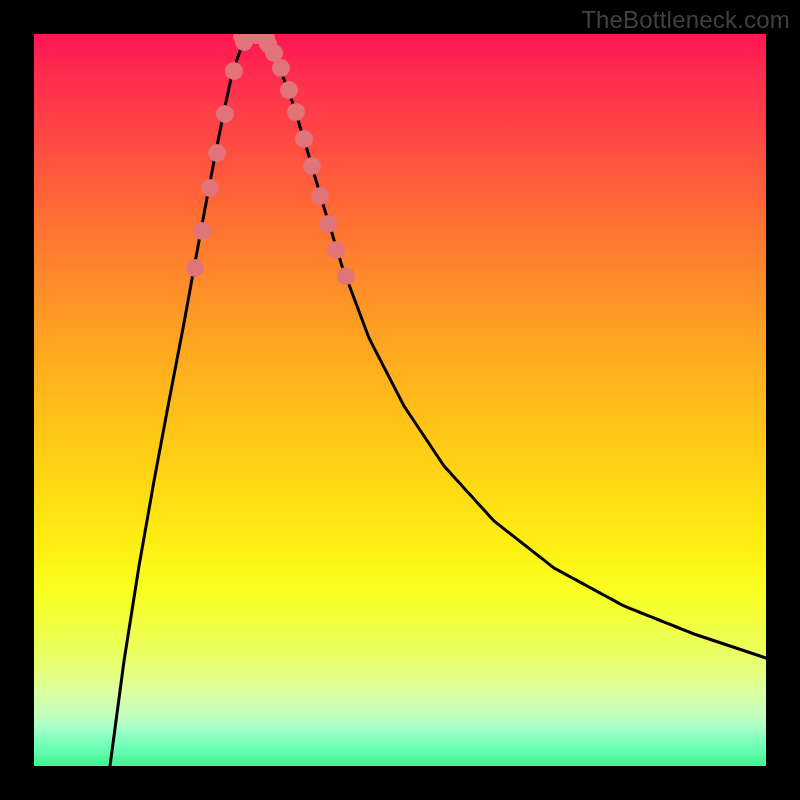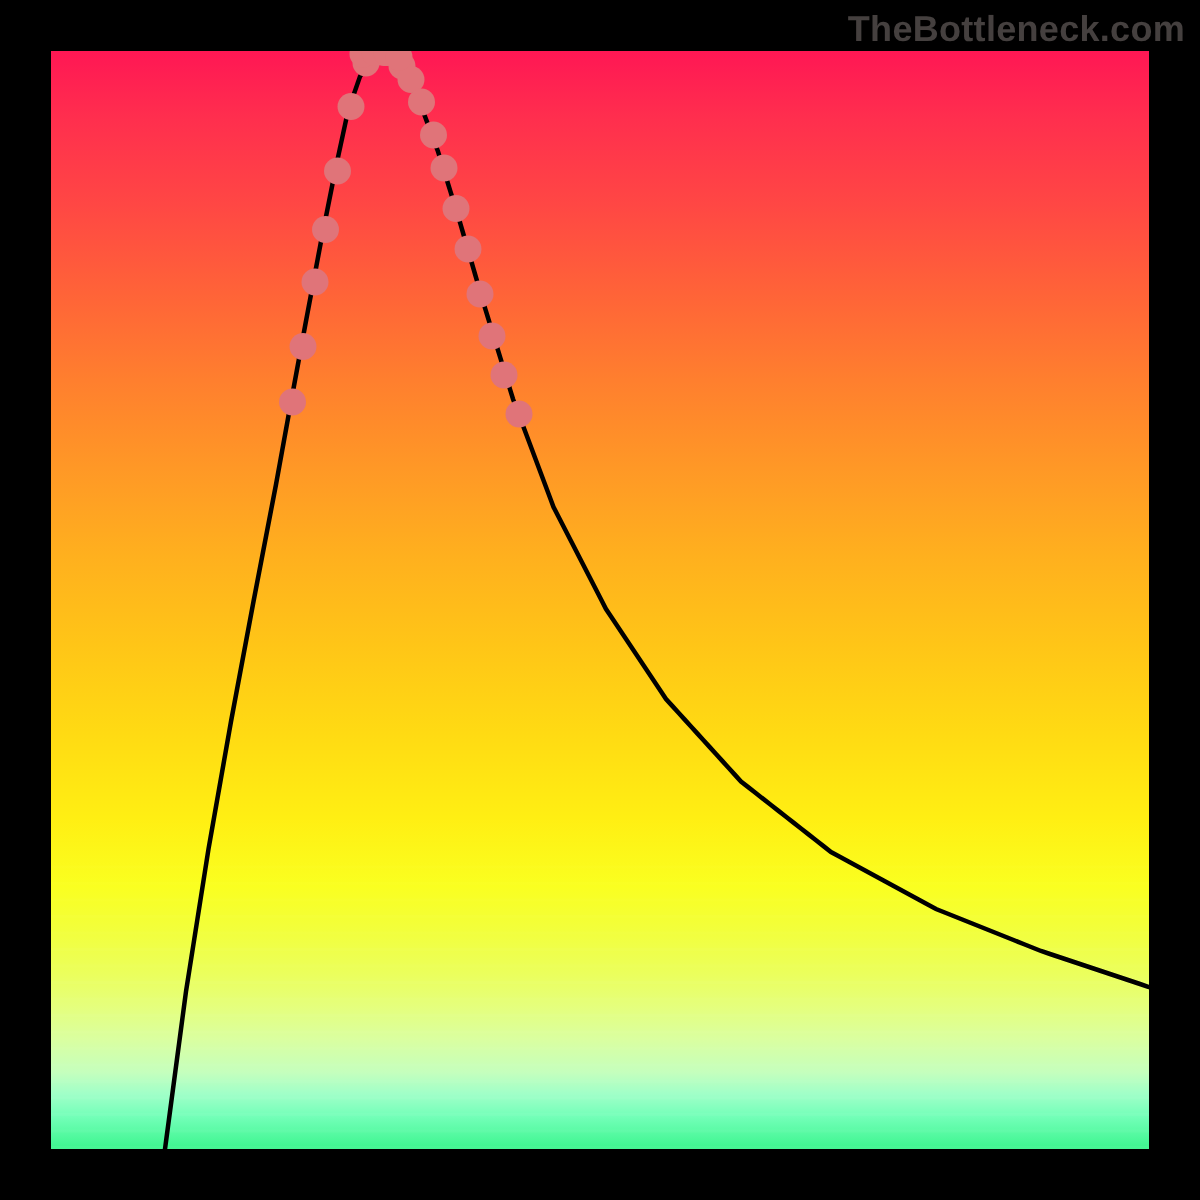--- a/index.html
+++ b/index.html
@@ -62,21 +62,21 @@
     position: absolute;
     inset: 0;
   }
   .watermark {
     position: absolute;
     top: 6px;
     right: 10px;
     color: #45403f;
     font-family: Arial, Helvetica, sans-serif;
     font-size: 24px;
-    font-weight: 700;
+    font-weight: 400;
     letter-spacing: 0.2px;
     user-select: none;
   }
 </style>
 </head>
 <body>
 
 <div class="frame">
   <div class="gradient"></div>
   <div class="stripes" id="stripes">

